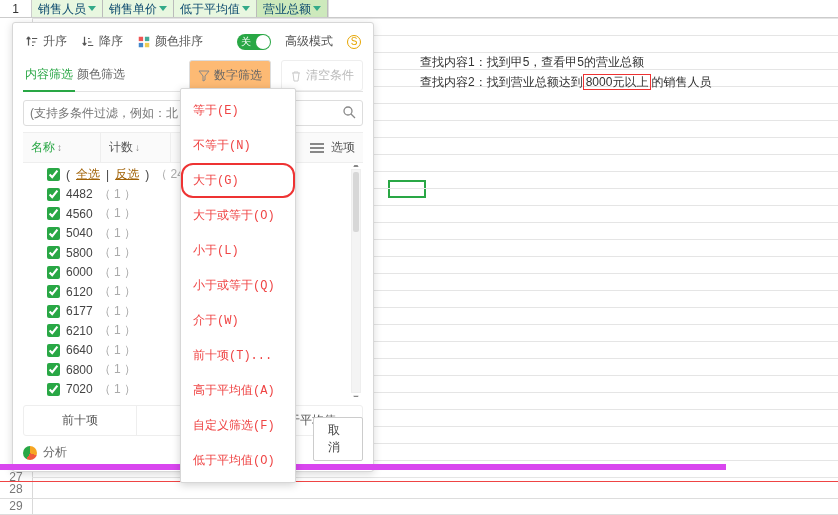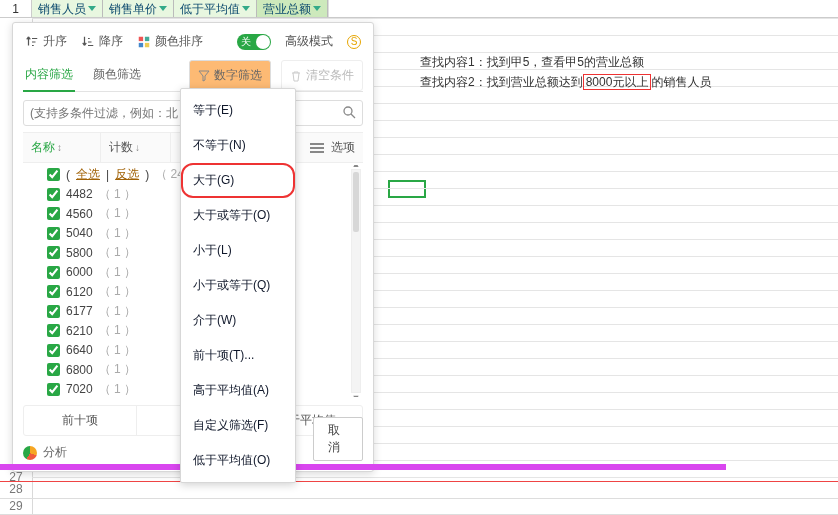--- a/index.html
+++ b/index.html
@@ -18,21 +18,21 @@
   .toolbar { display:flex; align-items:center; gap:14px; padding:2px 2px 8px; }
   .tb-item { display:flex; align-items:center; gap:4px; color:#555; cursor:pointer; }
   .tb-item svg { width:14px; height:14px; }
   .toolbar-spacer { flex:1; }
   .toggle { width:34px; height:16px; border-radius:8px; background:#29a745; position:relative; }
   .toggle .label { position:absolute; left:4px; top:1px; font-size:10px; color:#fff; }
   .toggle::after { content:""; position:absolute; right:1px; top:1px; width:14px; height:14px; background:#fff; border-radius:50%; }
   .adv { color:#555; }
   .coin { width:14px;height:14px;border:1px solid #e6a500;border-radius:50%;display:inline-flex;align-items:center;justify-content:center;color:#e6a500;font-size:10px;}
 
-  .tabs { display:flex; gap:16px; border-bottom:1px solid #e3e3e3; margin-top:2px; }
+  .tabs { display:flex; border-bottom:1px solid #e3e3e3; margin-top:2px; }
   .tab { padding:6px 2px 8px; color:#666; cursor:pointer; position:relative; }
   .tab.active { color:#29a745; }
   .tab.active::after { content:""; position:absolute; left:0; right:0; bottom:-1px; height:2px; background:#29a745; }
   .tab-right { margin-left:auto; display:flex; gap:10px; }
   .pill { display:flex; align-items:center; gap:4px; padding:4px 8px; border:1px solid #ddd; border-radius:3px; color:#666; cursor:pointer; background:#fdba74;}
   .pill.disabled { color:#bbb; border-color:#eee; background:#fff; cursor:default;}
   .pill svg{width:12px;height:12px;}
 
   .searchrow { display:flex; gap:6px; margin:8px 0 6px; }
   .searchbox { flex:1; display:flex; align-items:center; border:1px solid #ddd; border-radius:3px; padding:0 6px; height:26px; background:#fff; }
@@ -65,21 +65,21 @@
   .bcell:last-child{border-right:none;}
 
   .analysis{display:flex;align-items:center;gap:6px;margin-top:8px;color:#666;cursor:pointer;}
   .pie{width:14px;height:14px;border-radius:50%;background:conic-gradient(#f6a623 0 110deg,#ef5a3c 110deg 210deg,#29a745 210deg 360deg);}
 
   .okrow{position:absolute;left:300px;right:10px;bottom:10px;display:flex;gap:8px;justify-content:flex-end;}
   .btn{padding:4px 14px;border:1px solid #ccc;border-radius:2px;background:#fff;cursor:pointer;color:#444;}
 
   
   .menu{position:absolute;left:180px;top:88px;width:116px;background:#fff;border:1px solid #d7d7d7;box-shadow:0 2px 8px rgba(0,0,0,.18);padding:4px 0;border-radius:2px;z-index:20;}
-  .mi{padding:9px 12px;color:#0f172a;cursor:pointer;white-space:nowrap;}
+  .mi{padding:9px 12px;color:#ef4444;cursor:pointer;white-space:nowrap;font-family:Liberation Mono, monospace;}
   .mi.hl{border:2px solid #e33;border-radius:12px;padding:7px 10px;}
 
   
   .grid{position:absolute;left:0;top:18px;right:0;bottom:0;}
   .gline{position:absolute;left:32px;right:0;height:1px;background:#e5e5e5;}
   .rnum{position:absolute;left:0;width:32px;text-align:center;color:#777;}
   .vline{position:absolute;top:0;bottom:0;left:32px;width:1px;background:#d9d9d9;}
   .sel{position:absolute;border:2px solid #29a745;left:388px;top:162px;width:38px;height:18px;}
 
   .tasks{position:absolute;left:420px;top:52px;color:#333;line-height:20px;}

